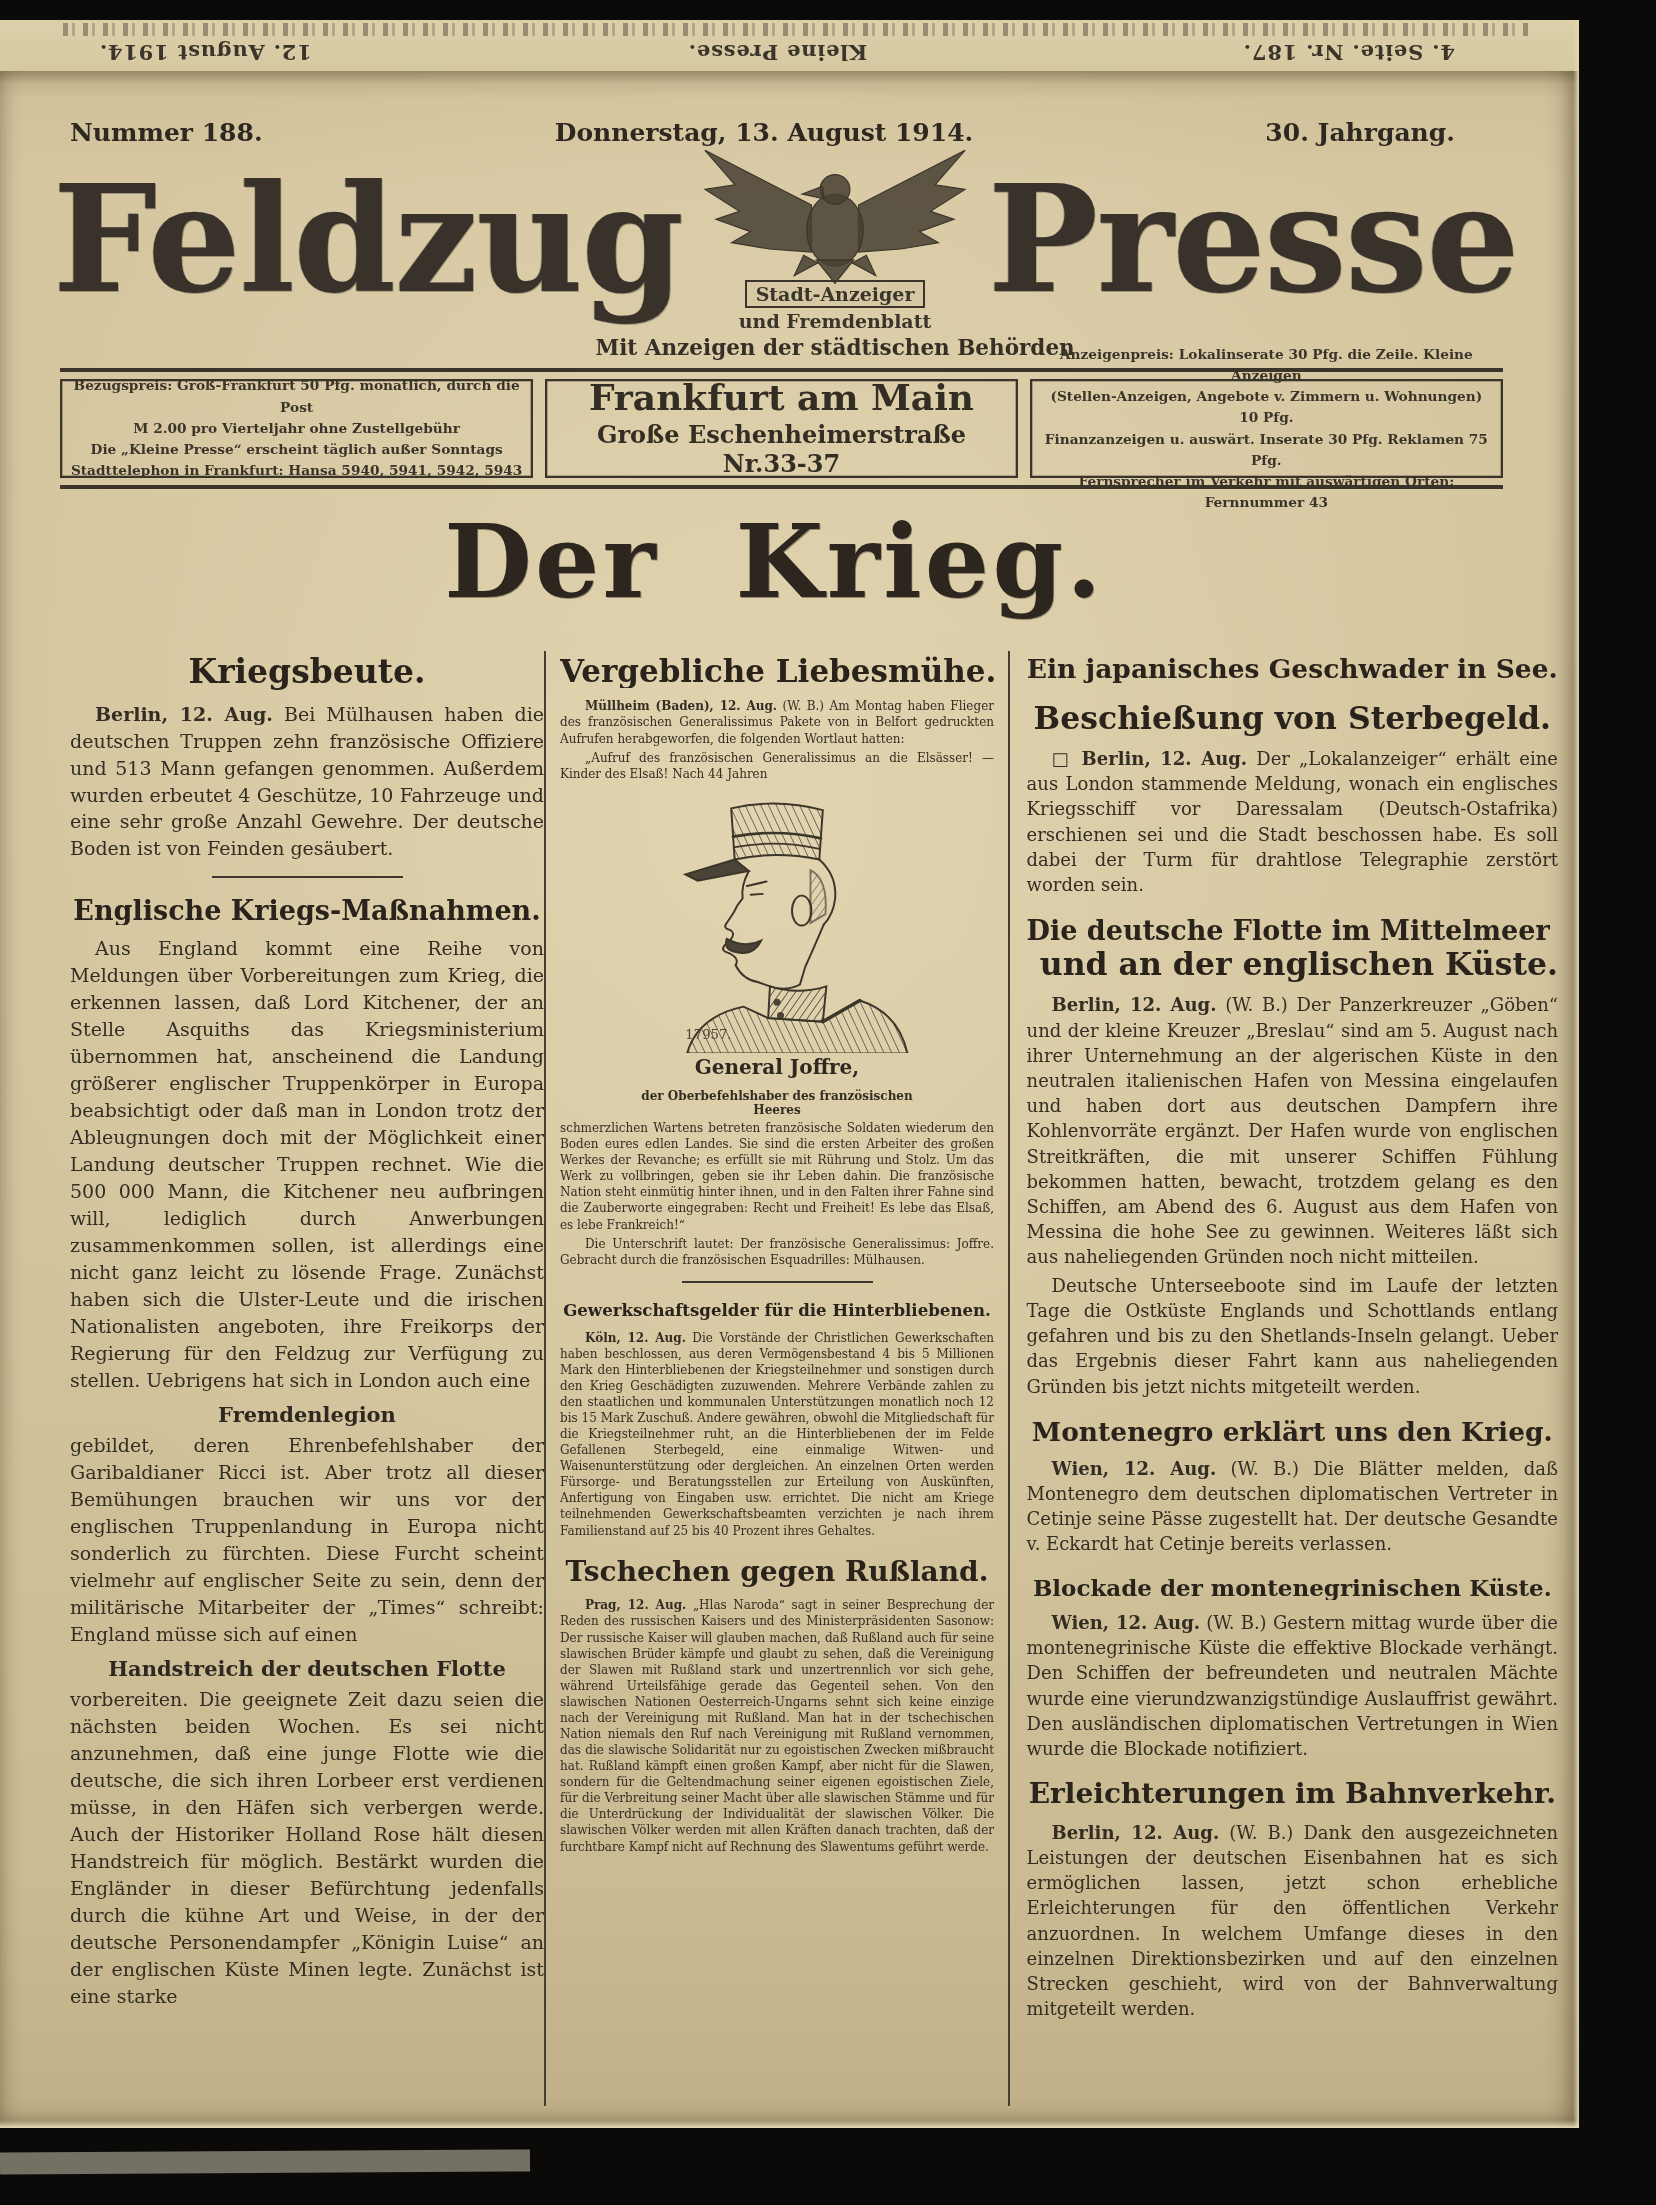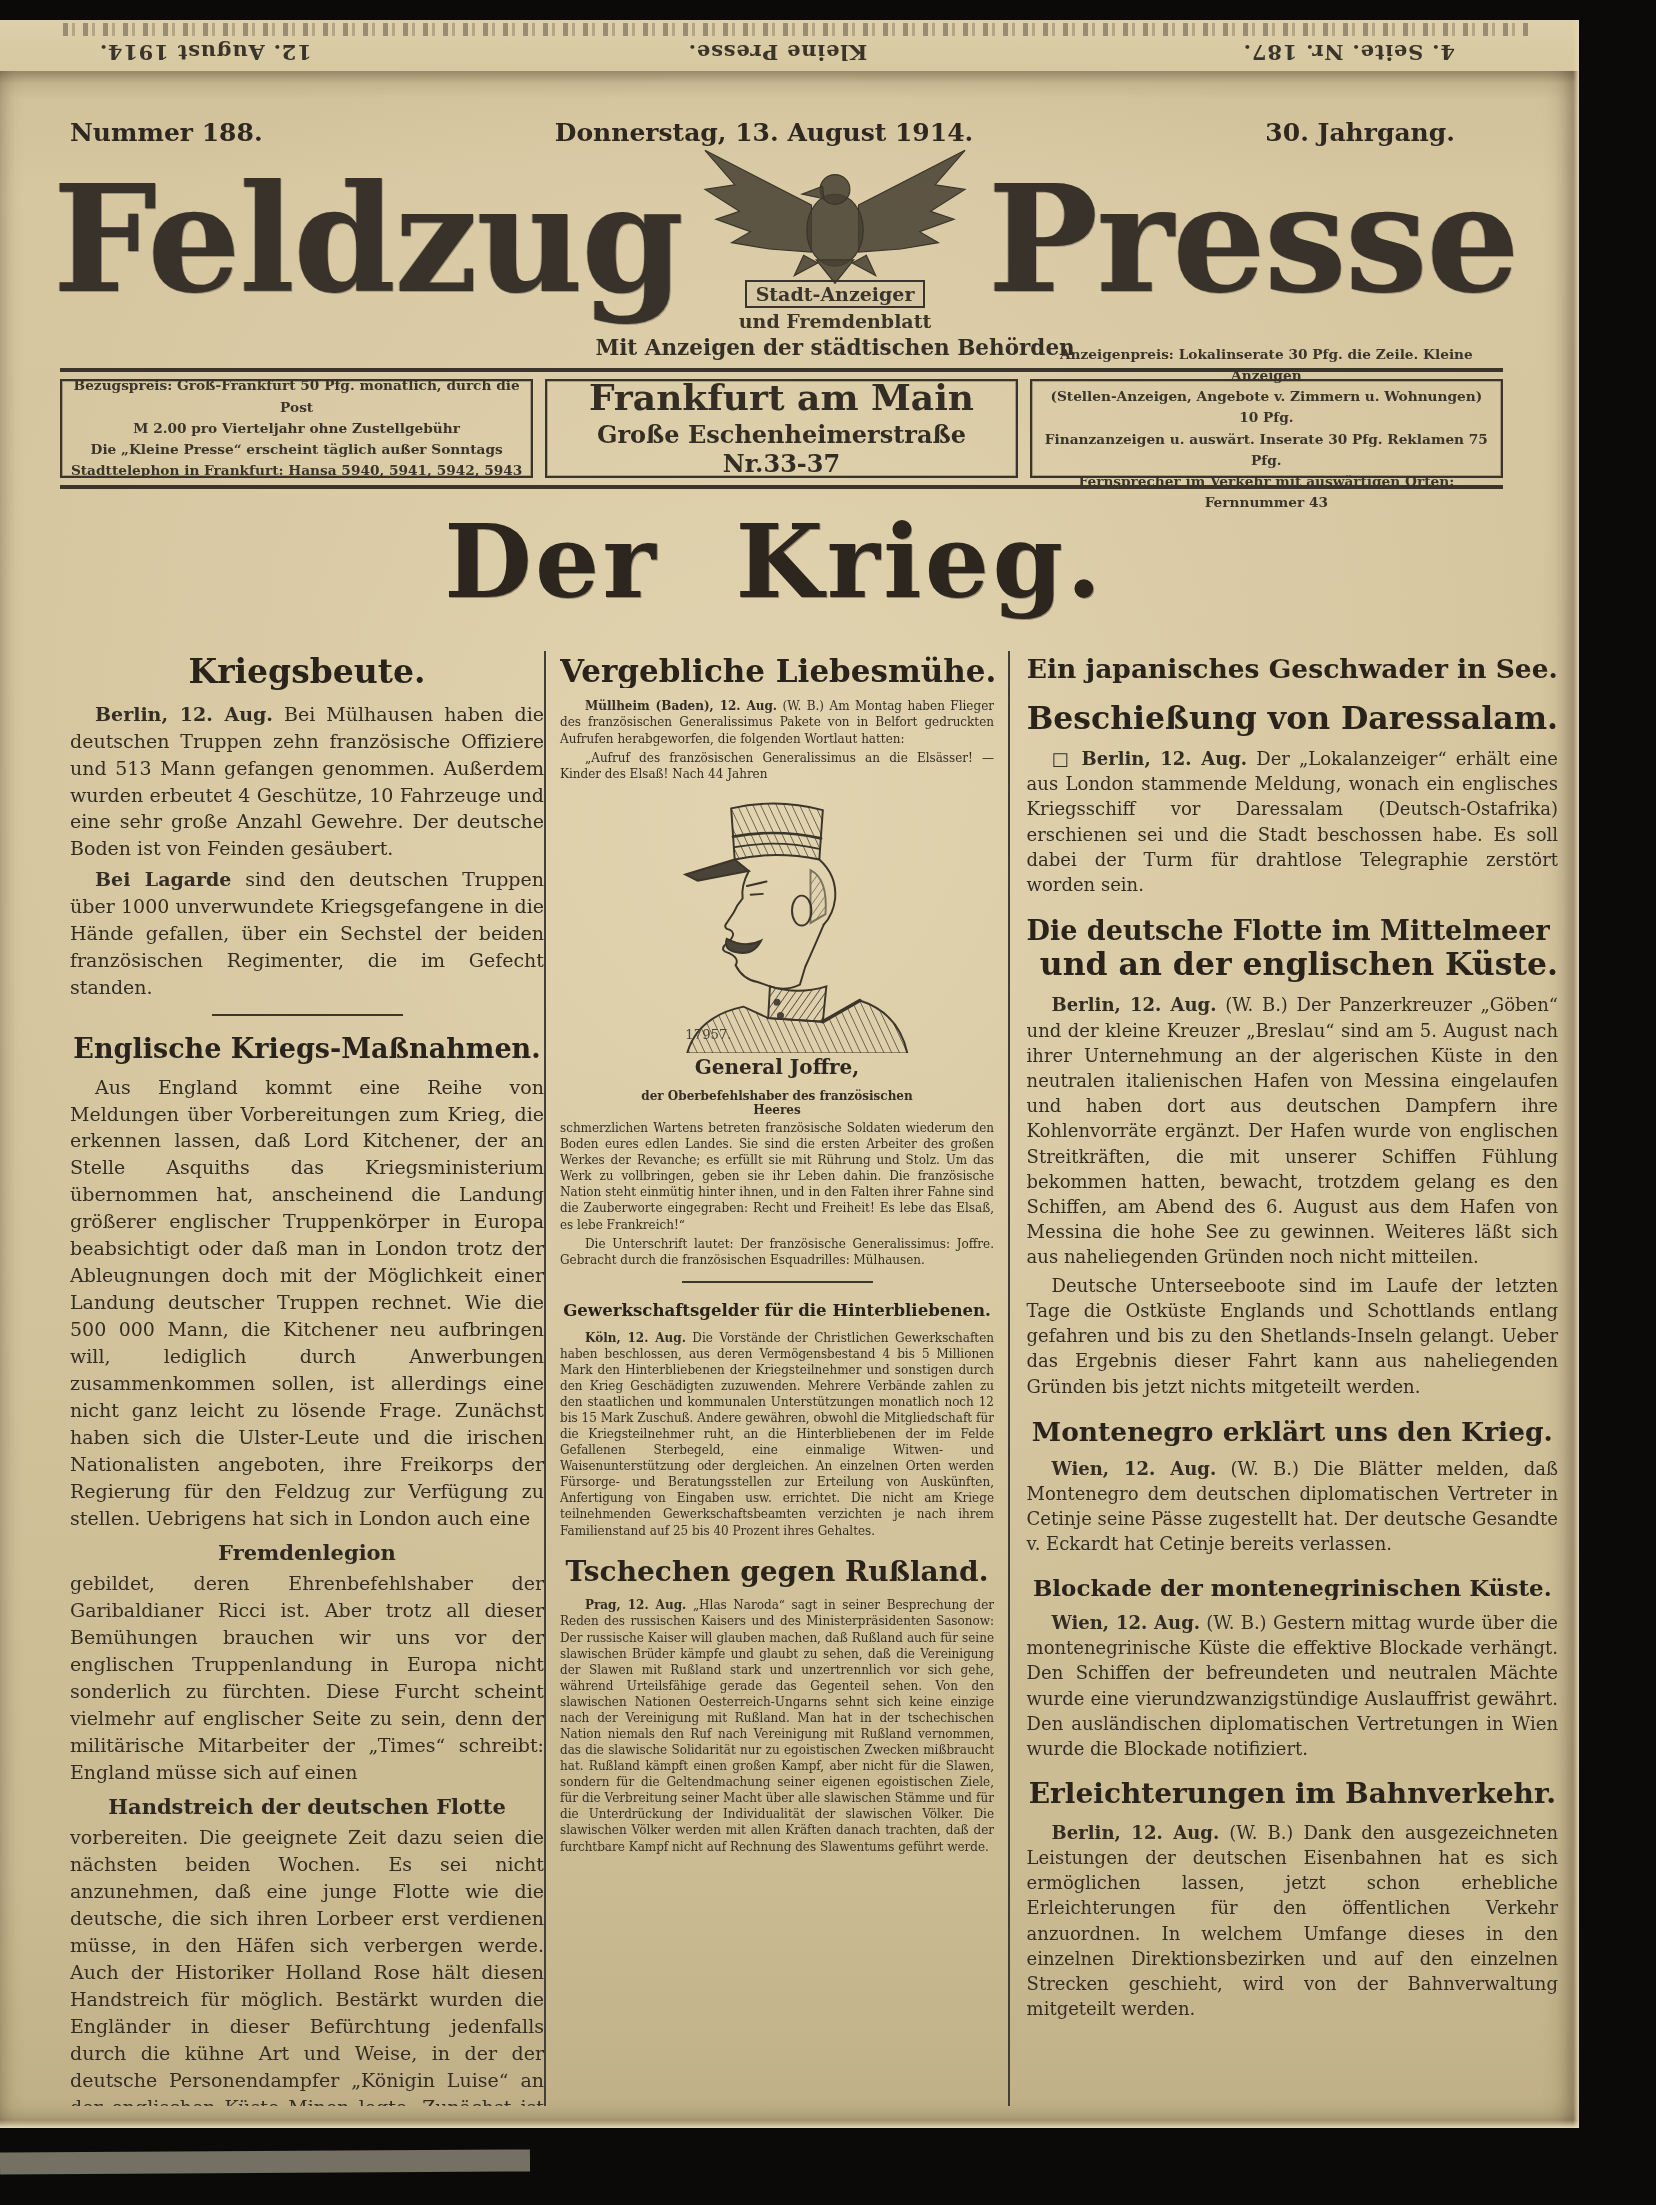--- a/index.html
+++ b/index.html
@@ -140,21 +140,20 @@
       <div class="ln">Fernsprecher im Verkehr mit auswärtigen Orten: Fernnummer 43</div>
     </div>
   </div>
 
   <div class="war-title">Der Krieg.</div>
 
   <div class="columns">
     <div class="col col-1">
         <div class="art-h">Kriegsbeute.</div>
         <p><b>Berlin, 12. Aug.</b> Bei Mülhausen haben die deutschen Truppen zehn französische Offiziere und 513 Mann gefangen genommen. Außerdem wurden erbeutet 4 Geschütze, 10 Fahrzeuge und eine sehr große Anzahl Gewehre. Der deutsche Boden ist von Feinden gesäubert.</p>
-        <p><b>Bei Lagarde</b> sind den deutschen Truppen über 1000 unverwundete Kriegsgefangene in die Hände gefallen, über ein Sechstel der beiden französischen Regimenter, die im Gefecht standen.</p>
         <div class="rule-sep"></div>
         <div class="art-h" style="font-size: 27px;">Englische Kriegs-Maßnahmen.</div>
         <p>Aus England kommt eine Reihe von Meldungen über Vorbereitungen zum Krieg, die erkennen lassen, daß Lord Kitchener, der an Stelle Asquiths das Kriegsministerium übernommen hat, anscheinend die Landung größerer englischer Truppenkörper in Europa beabsichtigt oder daß man in London trotz der Ableugnungen doch mit der Möglichkeit einer Landung deutscher Truppen rechnet. Wie die 500 000 Mann, die Kitchener neu aufbringen will, lediglich durch Anwerbungen zusammenkommen sollen, ist allerdings eine nicht ganz leicht zu lösende Frage. Zunächst haben sich die Ulster-Leute und die irischen Nationalisten angeboten, ihre Freikorps der Regierung für den Feldzug zur Verfügung zu stellen. Uebrigens hat sich in London auch eine</p>
         <div class="sub-h">Fremdenlegion</div>
         <p class="noind">gebildet, deren Ehrenbefehlshaber der Garibaldianer Ricci ist. Aber trotz all dieser Bemühungen brauchen wir uns vor der englischen Truppenlandung in Europa nicht sonderlich zu fürchten. Diese Furcht scheint vielmehr auf englischer Seite zu sein, denn der militärische Mitarbeiter der „Times“ schreibt: England müsse sich auf einen</p>
         <div class="sub-h">Handstreich der deutschen Flotte</div>
         <p class="noind">vorbereiten. Die geeignete Zeit dazu seien die nächsten beiden Wochen. Es sei nicht anzunehmen, daß eine junge Flotte wie die deutsche, die sich ihren Lorbeer erst verdienen müsse, in den Häfen sich verbergen werde. Auch der Historiker Holland Rose hält diesen Handstreich für möglich. Bestärkt wurden die Engländer in dieser Befürchtung jedenfalls durch die kühne Art und Weise, in der der deutsche Personendampfer „Königin Luise“ an der englischen Küste Minen legte. Zunächst ist eine starke</p>
       </div>
     <div class="col col-2">
         <div class="art-h" style="font-size: 31px;">Vergebliche Liebesmühe.</div>
@@ -207,21 +206,21 @@
         <p class="noind">schmerzlichen Wartens betreten französische Soldaten wiederum den Boden eures edlen Landes. Sie sind die ersten Arbeiter des großen Werkes der Revanche; es erfüllt sie mit Rührung und Stolz. Um das Werk zu vollbringen, geben sie ihr Leben dahin. Die französische Nation steht einmütig hinter ihnen, und in den Falten ihrer Fahne sind die Zauberworte eingegraben: Recht und Freiheit! Es lebe das Elsaß, es lebe Frankreich!“</p>
         <p>Die Unterschrift lautet: Der französische Generalissimus: Joffre. Gebracht durch die französischen Esquadrilles: Mülhausen.</p>
         <div class="rule-sep"></div>
         <div class="art-h" style="font-size: 16.6px;">Gewerkschaftsgelder für die Hinterbliebenen.</div>
         <p><b>Köln, 12. Aug.</b> Die Vorstände der Christlichen Gewerkschaften haben beschlossen, aus deren Vermögensbestand 4 bis 5 Millionen Mark den Hinterbliebenen der Kriegsteilnehmer und sonstigen durch den Krieg Geschädigten zuzuwenden. Mehrere Verbände zahlen zu den staatlichen und kommunalen Unterstützungen monatlich noch 12 bis 15 Mark Zuschuß. Andere gewähren, obwohl die Mitgliedschaft für die Kriegsteilnehmer ruht, an die Hinterbliebenen der im Felde Gefallenen Sterbegeld, eine einmalige Witwen- und Waisenunterstützung oder dergleichen. An einzelnen Orten werden Fürsorge- und Beratungsstellen zur Erteilung von Auskünften, Anfertigung von Eingaben usw. errichtet. Die nicht am Kriege teilnehmenden Gewerkschaftsbeamten verzichten je nach ihrem Familienstand auf 25 bis 40 Prozent ihres Gehaltes.</p>
         <div class="art-h" style="font-size: 28px;">Tschechen gegen Rußland.</div>
         <p><b>Prag, 12. Aug.</b> „Hlas Naroda“ sagt in seiner Besprechung der Reden des russischen Kaisers und des Ministerpräsidenten Sasonow: Der russische Kaiser will glauben machen, daß Rußland auch für seine slawischen Brüder kämpfe und glaubt zu sehen, daß die Vereinigung der Slawen mit Rußland stark und unzertrennlich vor sich gehe, während Urteilsfähige gerade das Gegenteil sehen. Von den slawischen Nationen Oesterreich-Ungarns sehnt sich keine einzige nach der Vereinigung mit Rußland. Man hat in der tschechischen Nation niemals den Ruf nach Vereinigung mit Rußland vernommen, das die slawische Solidarität nur zu egoistischen Zwecken mißbraucht hat. Rußland kämpft einen großen Kampf, aber nicht für die Slawen, sondern für die Geltendmachung seiner eigenen egoistischen Ziele, für die Verbreitung seiner Macht über alle slawischen Stämme und für die Unterdrückung der Individualität der slawischen Völker. Die slawischen Völker werden mit allen Kräften danach trachten, daß der furchtbare Kampf nicht auf Rechnung des Slawentums geführt werde.</p>
       </div>
     <div class="col col-3">
         <div class="art-h" style="font-size: 26.5px;">Ein japanisches Geschwader in See.</div>
-        <div class="art-h" style="font-size: 31.5px;">Beschießung von Daressalam.</div>
+        <div class="art-h" style="font-size: 31.5px;">Beschießung von Sterbegeld.</div>
         <p><b>□ Berlin, 12. Aug.</b> Der „Lokalanzeiger“ erhält eine aus London stammende Meldung, wonach ein englisches Kriegsschiff vor Daressalam (Deutsch-Ostafrika) erschienen sei und die Stadt beschossen habe. Es soll dabei der Turm für drahtlose Telegraphie zerstört worden sein.</p>
         <div class="art-h2">
           <div style="font-size: 27px;">Die deutsche Flotte im Mittelmeer</div>
           <div>und an der englischen Küste.</div>
         </div>
         <p><b>Berlin, 12. Aug.</b> (W. B.) Der Panzerkreuzer „Göben“ und der kleine Kreuzer „Breslau“ sind am 5. August nach ihrer Unternehmung an der algerischen Küste in den neutralen italienischen Hafen von Messina eingelaufen und haben dort aus deutschen Dampfern ihre Kohlenvorräte ergänzt. Der Hafen wurde von englischen Streitkräften, die mit unserer Schiffen Fühlung bekommen hatten, bewacht, trotzdem gelang es den Schiffen, am Abend des 6. August aus dem Hafen von Messina die hohe See zu gewinnen. Weiteres läßt sich aus naheliegenden Gründen noch nicht mitteilen.</p>
         <p>Deutsche Unterseeboote sind im Laufe der letzten Tage die Ostküste Englands und Schottlands entlang gefahren und bis zu den Shetlands-Inseln gelangt. Ueber das Ergebnis dieser Fahrt kann aus naheliegenden Gründen bis jetzt nichts mitgeteilt werden.</p>
         <div class="art-h" style="font-size: 26.5px;">Montenegro erklärt uns den Krieg.</div>
         <p><b>Wien, 12. Aug.</b> (W. B.) Die Blätter melden, daß Montenegro dem deutschen diplomatischen Vertreter in Cetinje seine Pässe zugestellt hat. Der deutsche Gesandte v. Eckardt hat Cetinje bereits verlassen.</p>
         <div class="art-h" style="font-size: 23px;">Blockade der montenegrinischen Küste.</div>

